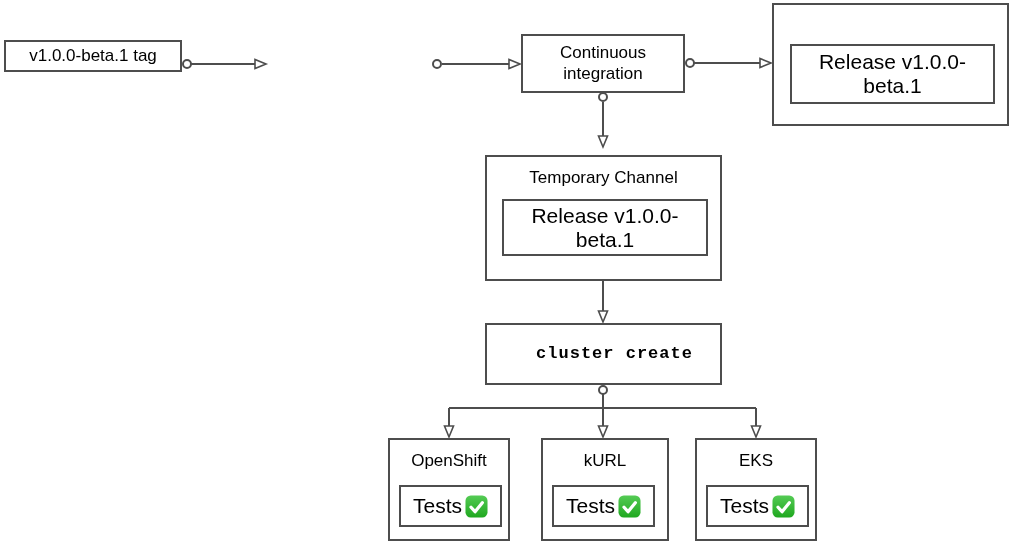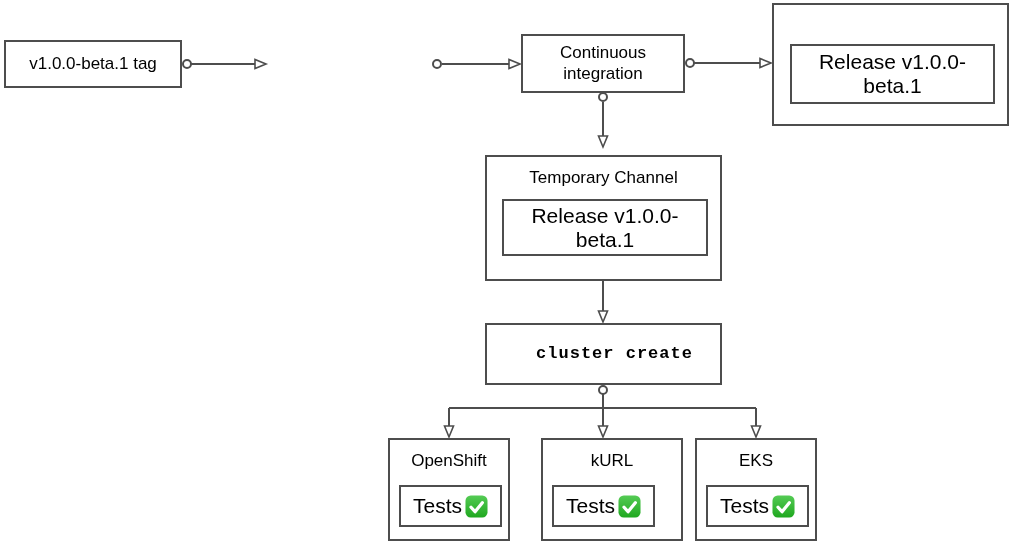--- a/index.html
+++ b/index.html
@@ -115,21 +115,21 @@
       <path d="M520 64 L509 59.5 L509 68.5 Z"></path>
       <path d="M771 63 L760 58.5 L760 67.5 Z"></path>
       <path d="M603 147 L598.5 136 L607.5 136 Z"></path>
       <path d="M603 322 L598.5 311 L607.5 311 Z"></path>
       <path d="M449 437 L444.5 426 L453.5 426 Z"></path>
       <path d="M603 437 L598.5 426 L607.5 426 Z"></path>
       <path d="M756 437 L751.5 426 L760.5 426 Z"></path>
     </g>
   </svg>
 
-  <div class="box" style="left:4px;top:40px;width:178px;height:48px;">
+  <div class="box" style="left:4px;top:40px;width:178px;height:32px;">
     <span>v1.0.0-beta.1 tag</span>
   </div>
 
 
   <div class="box" style="left:521px;top:34px;width:164px;height:59px;padding:8px 20px;">
     <span>Continuous integration</span>
   </div>
 
   <div class="container-box" style="left:772px;top:3px;width:237px;height:123px;">
     <div class="inner-box" style="left:16px;top:39px;width:205px;height:60px;">
@@ -152,21 +152,21 @@
     <div class="container-title">OpenShift</div>
     <div class="inner-box tests-box" style="left:9px;top:45px;width:103px;height:42px;">
       <span>Tests</span>
       <svg class="check-icon" viewBox="0 0 24 24">
         <rect x="0.5" y="0.5" width="23" height="23" rx="5.5" fill="url(#greenGrad)"></rect>
         <path d="M6.3 12.8l4.2 4.6 7.6-9.4" stroke="#ffffff" stroke-width="3.4" fill="none" stroke-linecap="round" stroke-linejoin="round"></path>
       </svg>
     </div>
   </div>
 
-  <div class="container-box" style="left:541px;top:438px;width:142px;height:103px;">
+  <div class="container-box" style="left:541px;top:438px;width:128px;height:103px;">
     <div class="container-title">kURL</div>
     <div class="inner-box tests-box" style="left:9px;top:45px;width:103px;height:42px;">
       <span>Tests</span>
       <svg class="check-icon" viewBox="0 0 24 24">
         <rect x="0.5" y="0.5" width="23" height="23" rx="5.5" fill="url(#greenGrad)"></rect>
         <path d="M6.3 12.8l4.2 4.6 7.6-9.4" stroke="#ffffff" stroke-width="3.4" fill="none" stroke-linecap="round" stroke-linejoin="round"></path>
       </svg>
     </div>
   </div>
 

